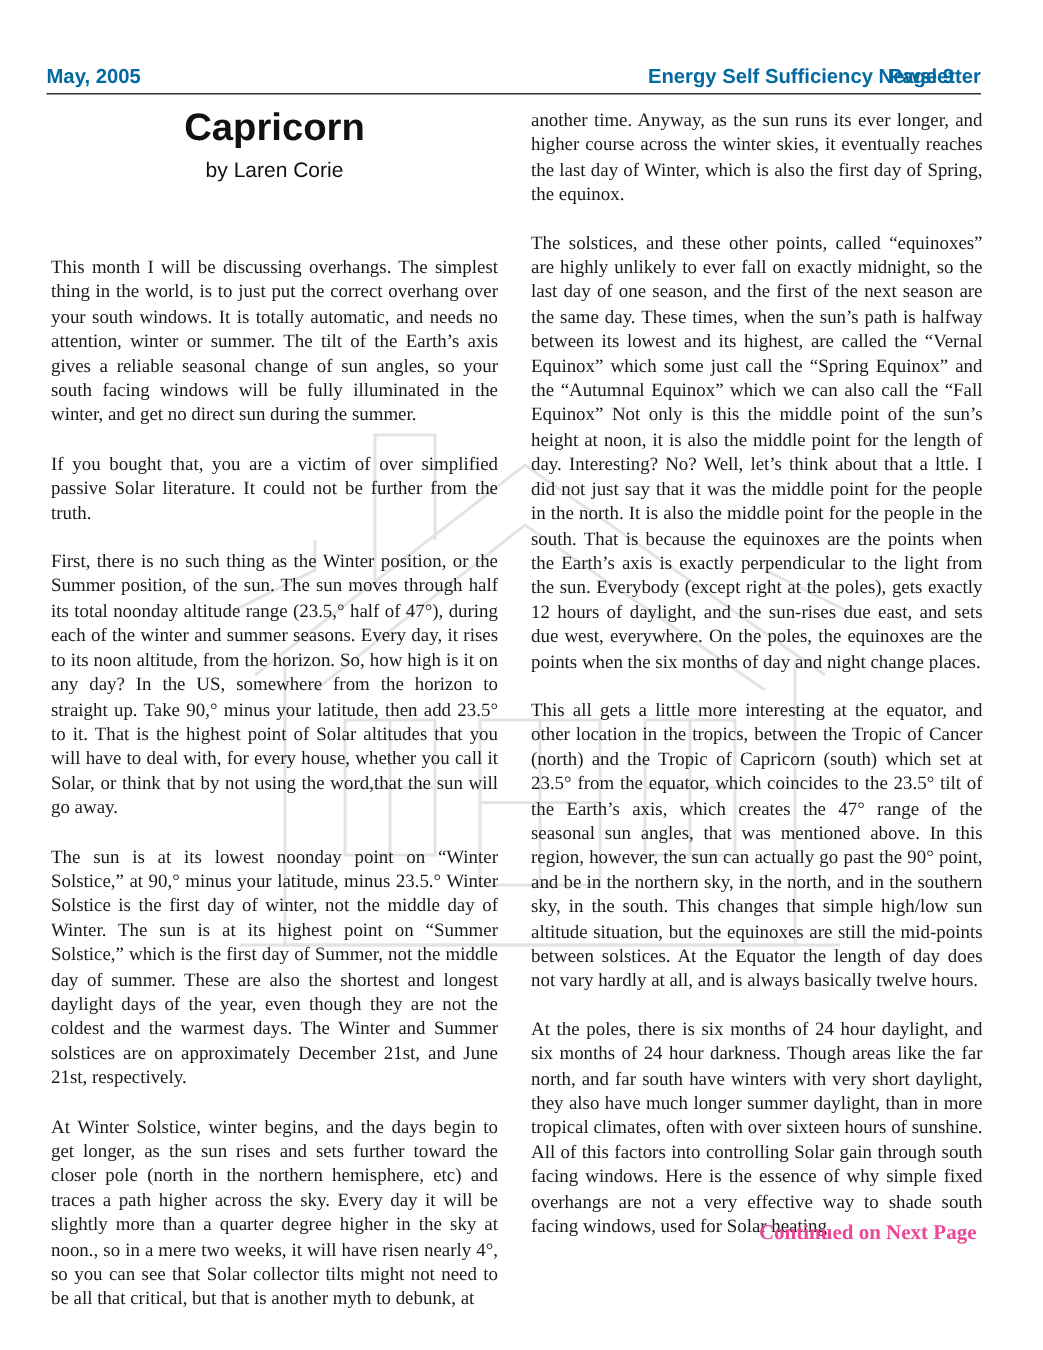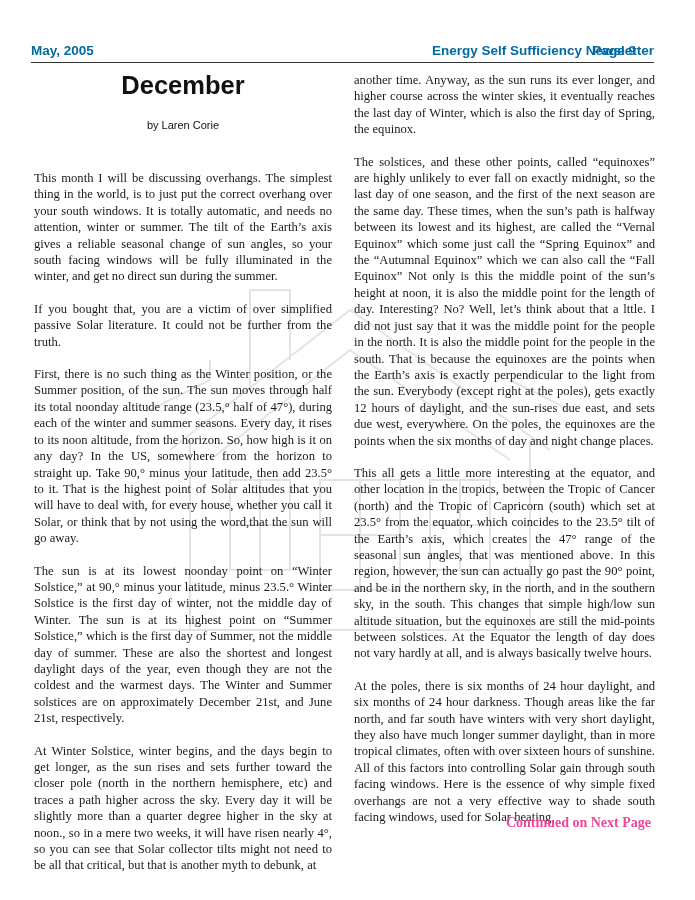--- a/index.html
+++ b/index.html
@@ -13,21 +13,21 @@
     .header .left { position: absolute; left: 0; top: 3px; }
     .header .center { position: absolute; left: 0; right: 0; top: 3px; text-align: right; }
     .header .right { position: absolute; right: 18px; top: 3px; }
     .watermark { position: absolute; left: 150px; top: 250px; width: 420px; height: 400px; opacity: 0.13; }
     .col { position: absolute; font-family: "Liberation Serif", serif; font-size: 12.6px; line-height: 16.4px; color: #1a1a1a; text-align: justify; }
     .col-left { left: 34px; top: 170px; width: 298px; }
     .col-right { left: 354px; top: 72px; width: 301px; }
     .col p { margin: 0 0 16px 0; }
     .title-block { position: absolute; left: 34px; top: 70px; width: 298px; text-align: center; font-family: "Liberation Sans", sans-serif; color: #111; }
     .title-block .title { font-weight: bold; font-size: 25.5px; line-height: 30px; }
-    .title-block .byline { font-size: 11px; line-height: 20px; margin-top: 15px; }
+    .title-block .byline { font-size: 14px; line-height: 20px; margin-top: 3px; }
     .continued { position: absolute; right: 44px; top: 815px; font-family: "Liberation Serif", serif; font-weight: bold; font-size: 14px; color: #ec4899; }
   </style>
 </head>
 <body>
 
 <div class="page">
 
   <div class="header">
     <span class="left">May, 2005</span>
     <span class="center">Energy Self Sufficiency Newsletter</span>
@@ -41,21 +41,21 @@
     <rect x="80" y="230" width="60" height="90"></rect>
     <rect x="170" y="230" width="80" height="110"></rect>
     <rect x="280" y="230" width="60" height="90"></rect>
     <path d="M80 275 L140 275 M110 230 L110 320 M170 285 L250 285 M210 230 L210 340 M280 275 L340 275 M310 230 L310 320"></path>
     <path d="M100 140 L100 40 L140 40 L140 110"></path>
     <path d="M10 380 L410 380"></path>
     <path d="M0 160 L60 130 L60 110 M360 130 L420 160"></path>
   </svg>
 
   <div class="title-block">
-    <div class="title">December</div>
+    <div class="title">Capricorn</div>
     <div class="byline">by Laren Corie</div>
   </div>
 
   <div class="col col-left">
     <p>This month I will be discussing overhangs. The simplest thing in the world, is to just put the correct overhang over your south windows. It is totally automatic, and needs no attention, winter or summer. The tilt of the Earth’s axis gives a reliable seasonal change of sun angles, so your south facing windows will be fully illuminated in the winter, and get no direct sun during the summer.</p>
     <p>If you bought that, you are a victim of over simplified passive Solar literature. It could not be further from the truth.</p>
     <p>First, there is no such thing as the Winter position, or the Summer position, of the sun. The sun moves through half its total noonday altitude range (23.5,° half of 47°), during each of the winter and summer seasons. Every day, it rises to its noon altitude, from the horizon. So, how high is it on any day? In the US, somewhere from the horizon to straight up. Take 90,° minus your latitude, then add 23.5° to it. That is the highest point of Solar altitudes that you will have to deal with, for every house, whether you call it Solar, or think that by not using the word,that the sun will go away.</p>
     <p>The sun is at its lowest noonday point on “Winter Solstice,” at 90,° minus your latitude, minus 23.5.° Winter Solstice is the first day of winter, not the middle day of Winter. The sun is at its highest point on “Summer Solstice,” which is the first day of Summer, not the middle day of summer. These are also the shortest and longest daylight days of the year, even though they are not the coldest and the warmest days. The Winter and Summer solstices are on approximately December 21st, and June 21st, respectively.</p>
     <p>At Winter Solstice, winter begins, and the days begin to get longer, as the sun rises and sets further toward the closer pole (north in the northern hemisphere, etc) and traces a path higher across the sky. Every day it will be slightly more than a quarter degree higher in the sky at noon., so in a mere two weeks, it will have risen nearly 4°, so you can see that Solar collector tilts might not need to be all that critical, but that is another myth to debunk, at</p>
   </div>

